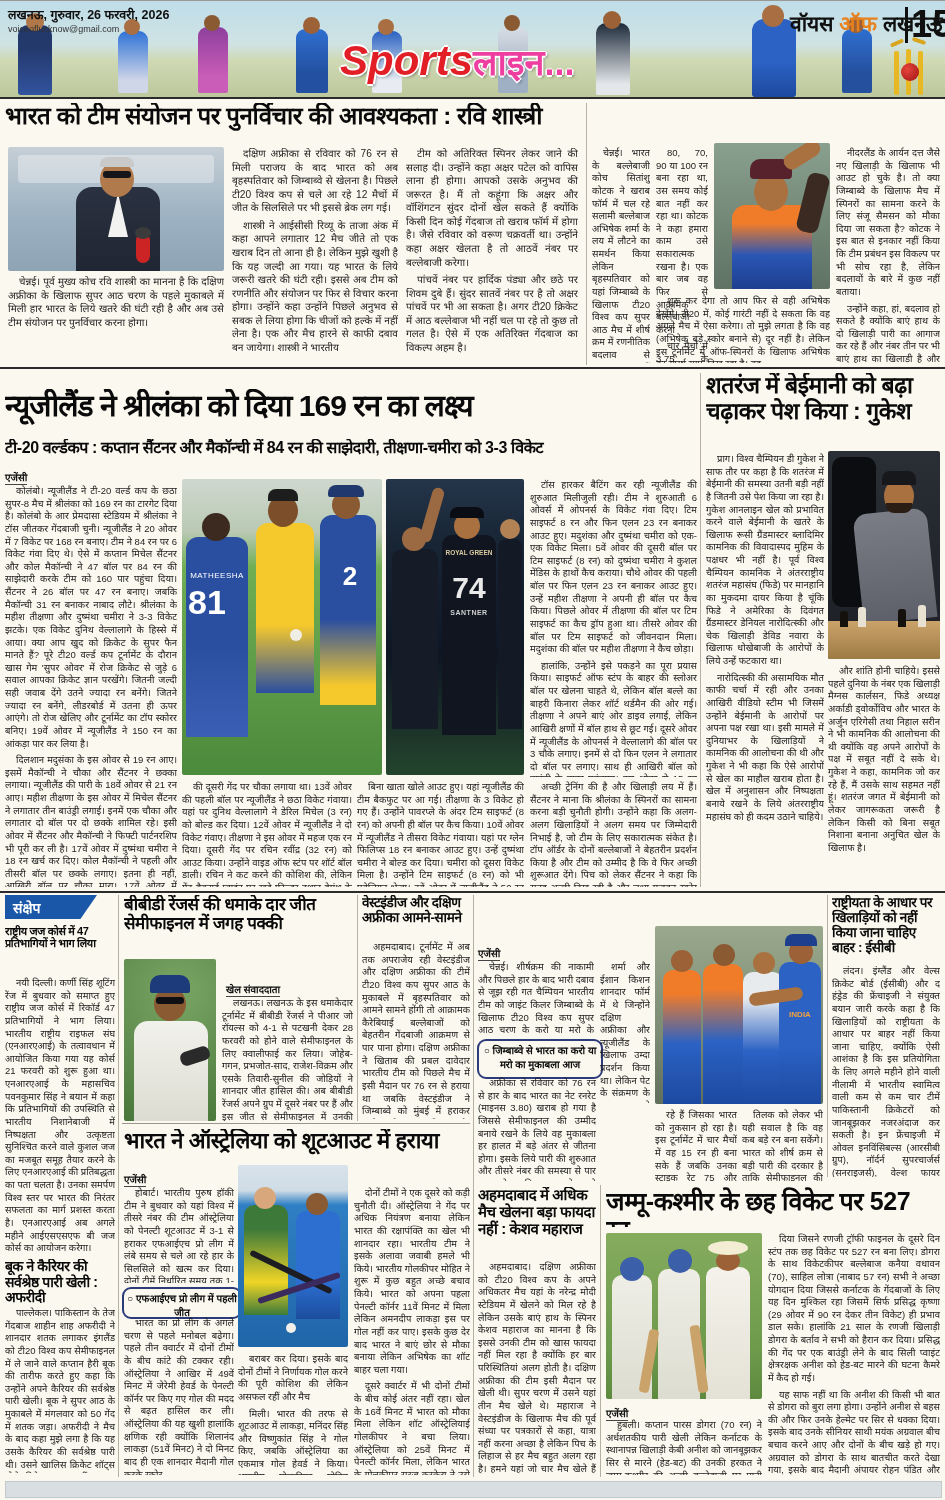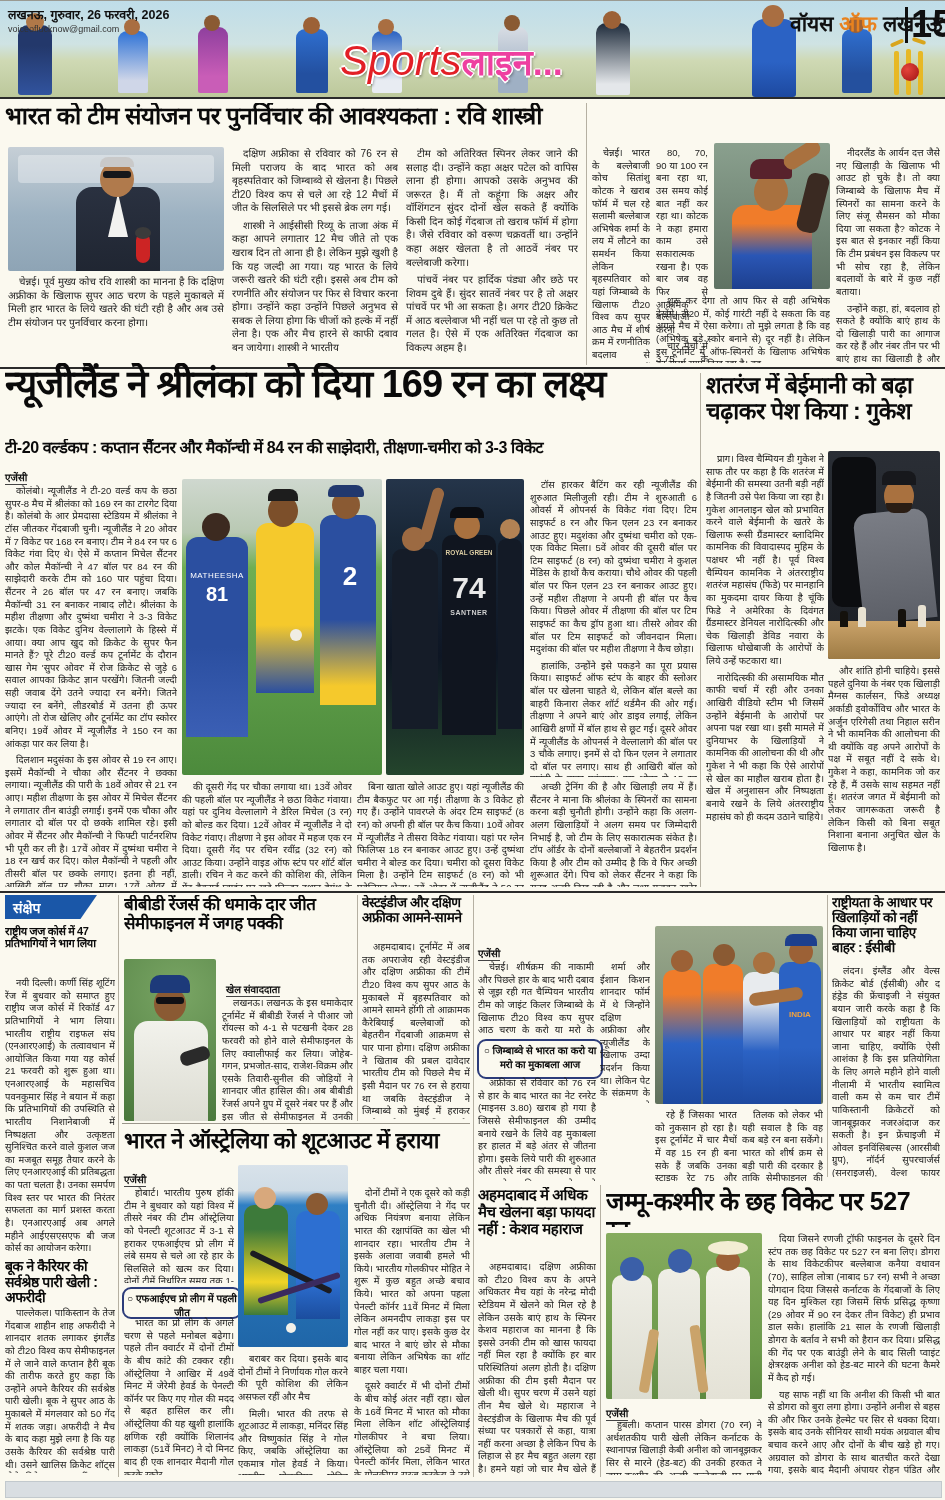--- a/index.html
+++ b/index.html
@@ -42,21 +42,21 @@
     <div class="pp c" style="left:603px;top:10px;width:18px;height:18px;background:#9c6136"></div>
     <div class="pp" style="left:752px;top:18px;width:44px;height:78px;background:linear-gradient(180deg,#2b62c4 55%,#1d49a0);border-radius:12px 12px 3px 3px"></div>
     <div class="pp c" style="left:762px;top:4px;width:22px;height:22px;background:#a96e41"></div>
     <div class="pp" style="left:842px;top:28px;width:30px;height:64px;background:linear-gradient(180deg,#2f6fd0,#24509e 70%);border-radius:9px 9px 2px 2px"></div>
     <div class="pp c" style="left:848px;top:16px;width:16px;height:16px;background:#9c6136"></div>
 
     <div class="ab" style="left:8px;top:5px;font-size:12.5px;font-weight:bold;color:#101010">लखनऊ, गुरुवार, 26 फरवरी, 2026</div>
     <div class="ab" style="left:8px;top:23px;font-size:9px;color:#333">voiceoflucknow@gmail.com</div>
 
     <div class="ab" style="left:340px;top:36px;white-space:nowrap">
-      <span style="font-size:42px;font-weight:normal;font-style:italic;color:#e21f26;text-shadow:-2px 0 #fff,2px 0 #fff,0 -2px #fff,0 2px #fff,2px 2px 3px rgba(0,0,0,.4)">Sports</span><span style="font-size:36px;font-weight:bold;color:#ee3fa0;text-shadow:-1.5px 0 #fff,1.5px 0 #fff,0 -1.5px #fff,0 1.5px #fff,2px 2px 3px rgba(0,0,0,.35)">लाइन...</span>
+      <span style="font-size:42px;font-weight:bold;font-style:italic;color:#e21f26;text-shadow:-2px 0 #fff,2px 0 #fff,0 -2px #fff,0 2px #fff,2px 2px 3px rgba(0,0,0,.4)">Sports</span><span style="font-size:36px;font-weight:bold;color:#ee3fa0;text-shadow:-1.5px 0 #fff,1.5px 0 #fff,0 -1.5px #fff,0 1.5px #fff,2px 2px 3px rgba(0,0,0,.35)">लाइन...</span>
     </div>
 
     <div class="ab" style="left:790px;top:8px;white-space:nowrap;font-weight:bold;font-size:21px">
       <span style="color:#101010">वॉयस</span>
       <span style="color:#e8821e">ऑफ</span>
       <span style="color:#101010">लखनऊ</span>
     </div>
     <div class="ab" style="left:905px;top:6px;width:3px;height:36px;background:#101010"></div>
     <div class="ab" style="left:911px;top:2px;font-size:38px;font-weight:bold;color:#101010">15</div>
 
@@ -115,33 +115,33 @@
       <p>उन्होंने कहा, हां, बदलाव हो सकते है क्योंकि बाएं हाथ के दो खिलाड़ी पारी का आगाज कर रहे हैं और नंबर तीन पर भी बाएं हाथ का खिलाड़ी है और प्रतिद्वंद्वी टीम स्पिन गेंदबाजी कर रही है। मुझे नहीं लगता कि इसमें कोई समस्या है लेकिन क्योंकि हम पिछले मैच में दक्षिण अफ्रीका के खिलाफ हार गए थे, हमने पहले ओवर में एक विकेट गंवा दिया था। तो जाहिर है, कोई भी टीम यही सोचेगी।</p>
     </div>
   <div class="t ts" style="left:656px;top:294px;width:174px;height:68px">
       <p>शुरू कर देगा तो आप फिर से वही अभिषेक देखेंगे। टी20 में, कोई गारंटी नहीं दे सकता कि वह अगले मैच में ऐसा करेगा। तो मुझे लगता है कि वह (अभिषेक बड़े स्कोर बनाने से) दूर नहीं है। लेकिन इस टूर्नामेंट में ऑफ-स्पिनरों के खिलाफ अभिषेक का संघर्ष साफ दिख रहा है। वह</p>
     </div>
 
   <div class="hr2" style="left:0;top:366px;width:945px"></div>
 
   <div class="vr" style="left:700px;top:372px;height:514px"></div>
 
-  <div class="h" style="left:5px;top:362px;width:692px;height:66px;font-size:38px;letter-spacing:-1px">न्यूजीलैंड ने श्रीलंका को दिया 169 रन का लक्ष्य</div>
+  <div class="h" style="left:5px;top:388px;width:692px;height:66px;font-size:30px;letter-spacing:-1px">न्यूजीलैंड ने श्रीलंका को दिया 169 रन का लक्ष्य</div>
   <div class="h" style="left:5px;top:438px;width:692px;height:24px;font-size:16px">टी-20 वर्ल्डकप : कप्तान सैंटनर और मैकॉन्ची में 84 रन की साझेदारी, तीक्षणा-चमीरा को 3-3 विकेट</div>
   <div class="byl" style="left:5px;top:466px"><span>एजेंसी</span></div>
 
   <div class="t ts" style="left:5px;top:484px;width:172px;height:402px">
       <p>कोलंबो। न्यूजीलैंड ने टी-20 वर्ल्ड कप के छठा सुपर-8 मैच में श्रीलंका को 169 रन का टारगेट दिया है। कोलंबो के आर प्रेमदासा स्टेडियम में श्रीलंका ने टॉस जीतकर गेंदबाजी चुनी। न्यूजीलैंड ने 20 ओवर में 7 विकेट पर 168 रन बनाए। टीम ने 84 रन पर 6 विकेट गंवा दिए थे। ऐसे में कप्तान मिचेल सैंटनर और कोल मैकॉन्ची ने 47 बॉल पर 84 रन की साझेदारी करके टीम को 160 पार पहुंचा दिया। सैंटनर ने 26 बॉल पर 47 रन बनाए। जबकि मैकॉन्ची 31 रन बनाकर नाबाद लौटे। श्रीलंका के महीश तीक्षणा और दुष्मंथा चमीरा ने 3-3 विकेट झटके। एक विकेट दुनिथ वेल्लालागे के हिस्से में आया। क्या आप खुद को क्रिकेट के सुपर फैन मानते हैं? पूरे टी20 वर्ल्ड कप टूर्नामेंट के दौरान खास गेम 'सुपर ओवर' में रोज क्रिकेट से जुड़े 6 सवाल आपका क्रिकेट ज्ञान परखेंगे। जितनी जल्दी सही जवाब देंगे उतने ज्यादा रन बनेंगे। जितने ज्यादा रन बनेंगे, लीडरबोर्ड में उतना ही ऊपर आएंगे। तो रोज खेलिए और टूर्नामेंट का टॉप स्कोरर बनिए। 19वें ओवर में न्यूजीलैंड ने 150 रन का आंकड़ा पार कर लिया है।</p>
       <p>दिलशान मदुसंका के इस ओवर से 19 रन आए। इसमें मैकॉन्ची ने चौका और सैंटनर ने छक्का लगाया। न्यूजीलैंड की पारी के 18वें ओवर से 21 रन आए। महीश तीक्षणा के इस ओवर में मिचेल सैंटनर ने लगातार तीन बाउंड्री लगाई। इनमें एक चौका और लगातार दो बॉल पर दो छक्के शामिल रहे। इसी ओवर में सैंटनर और मैकॉन्ची ने फिफ्टी पार्टनरशिप भी पूरी कर ली है। 17वें ओवर में दुष्मंथा चमीरा ने 18 रन खर्च कर दिए। कोल मैकॉन्ची ने पहली और तीसरी बॉल पर छक्के लगाए। इतना ही नहीं, आखिरी बॉल पर चौका मारा। 17वें ओवर में न्यूजीलैंड ने 100 रन का आंकड़ा पार कर लिया है। दुष्मंथा चमीरा की पहली बॉल पर कोल मैकॉन्ची ने छक्का लगाया। इसी छक्के से टीम का स्कोर ट्रिपल डिजिट में पहुंच गया। उन्होंने तीसरी बॉल पर भी छक्का लगाया। 16वें ओवर में चरिथ असलंका की 5वीं गेंद पर मैकॉन्ची ने चौका लगाया। यह पिछली 33 गेंद में पहली बाउंड्री थी। इससे पहले रचिन रवींद्र ने 11वें ओवर में दुनिथ वेल्लालागे</p>
     </div>
 
   <div class="ph" style="left:182px;top:478px;width:200px;height:296px;background:linear-gradient(180deg,#cfd8cf 0%,#b9c9b3 18%,#6fae53 30%,#4c8a3c 100%)">
     <div class="pp" style="left:4px;top:58px;width:62px;height:200px;background:linear-gradient(180deg,#2b4fa0 55%,#3b5fb5);border-radius:12px 12px 0 0"></div>
     <div class="pp" style="left:6px;top:92px;width:58px;text-align:center;color:#fff;font-size:8px;font-weight:normal;letter-spacing:.5px">MATHEESHA</div>
-    <div class="pp" style="left:6px;top:104px;width:58px;text-align:center;color:#fff;font-size:20px;font-weight:bold">81</div>
+    <div class="pp" style="left:6px;top:104px;width:58px;text-align:left;color:#fff;font-size:34px;font-weight:bold">81</div>
     <div class="pp c" style="left:20px;top:34px;width:28px;height:28px;background:#3c2a20"></div>
     <div class="pp" style="left:74px;top:44px;width:58px;height:170px;background:linear-gradient(180deg,#f5c92c 60%,#2b4fa0);border-radius:12px 12px 0 0"></div>
     <div class="pp c" style="left:86px;top:16px;width:30px;height:32px;background:#7c4f2a"></div>
     <div class="pp" style="left:86px;top:10px;width:30px;height:12px;background:#1d1d1d;border-radius:8px 8px 0 0"></div>
     <div class="pp" style="left:138px;top:36px;width:56px;height:190px;background:linear-gradient(180deg,#2b4fa0 55%,#f5c92c 90%);border-radius:12px 12px 0 0"></div>
     <div class="pp" style="left:150px;top:82px;width:36px;text-align:center;color:#fff;font-size:26px;font-weight:bold">2</div>
     <div class="pp c" style="left:150px;top:12px;width:28px;height:28px;background:#8a5a33"></div>
     <div class="pp" style="left:146px;top:6px;width:36px;height:12px;background:#21386e;border-radius:8px 8px 2px 2px"></div>
     <div class="pp c" style="left:108px;top:150px;width:12px;height:12px;background:#f0ede4"></div>
   </div>

